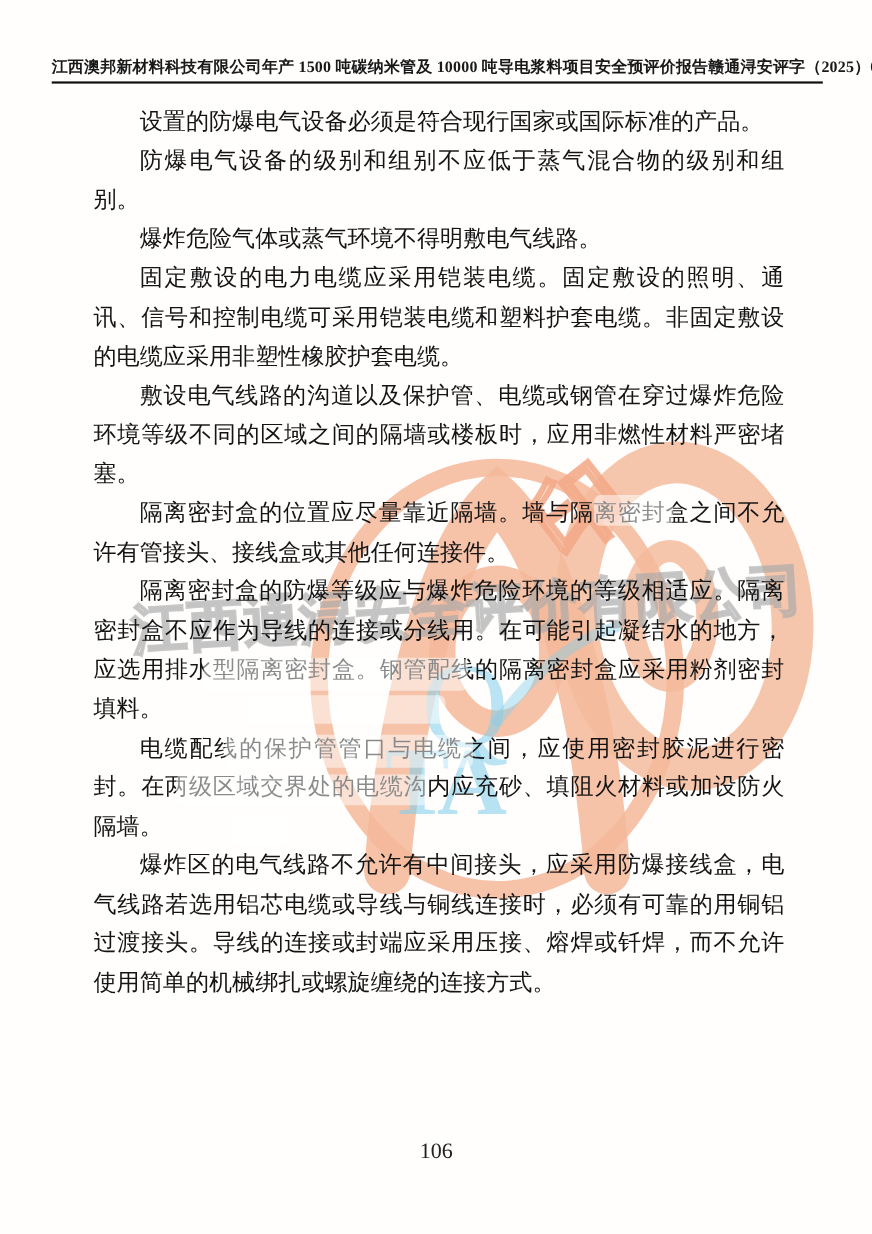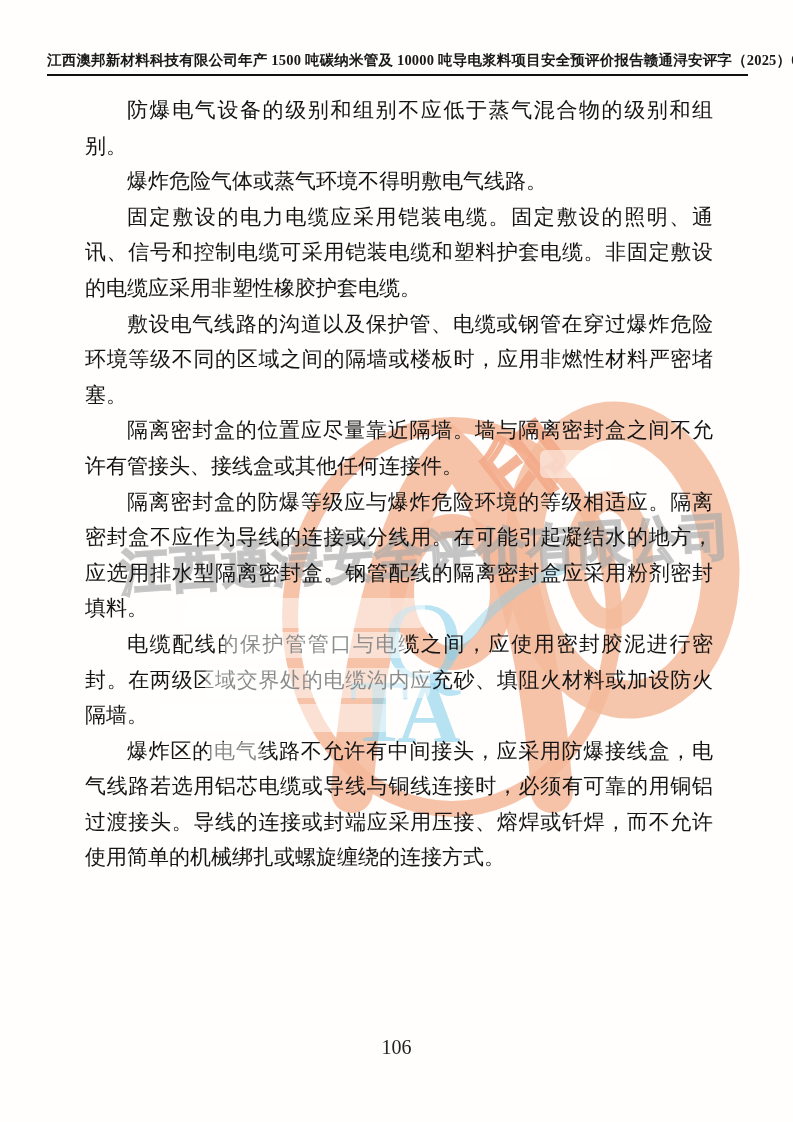--- a/index.html
+++ b/index.html
@@ -86,20 +86,21 @@
 
       <path d="M 452 656 Q 505 585 560 570" fill="none" stroke="rgba(135,208,236,0.45)" stroke-width="10" stroke-linecap="round"></path>
     </svg>
     <div class="wm-seal-char">印</div>
     <div class="wm-company">江西通浔安全评价有限公司</div>
     <div class="wm-q">Q</div>
     <div class="wm-ta">TA</div>
   </div>
 
   <div class="body-text">
+    <p>设置的防爆电气设备必须是符合现行国家或国际标准的产品。</p>
     <p>防爆电气设备的级别和组别不应低于蒸气混合物的级别和组别。</p>
     <p>爆炸危险气体或蒸气环境不得明敷电气线路。</p>
     <p>固定敷设的电力电缆应采用铠装电缆。固定敷设的照明、通讯、信号和控制电缆可采用铠装电缆和塑料护套电缆。非固定敷设的电缆应采用非塑性橡胶护套电缆。</p>
     <p>敷设电气线路的沟道以及保护管、电缆或钢管在穿过爆炸危险环境等级不同的区域之间的隔墙或楼板时，应用非燃性材料严密堵塞。</p>
     <p>隔离密封盒的位置应尽量靠近隔墙。墙与隔离密封盒之间不允许有管接头、接线盒或其他任何连接件。</p>
     <p>隔离密封盒的防爆等级应与爆炸危险环境的等级相适应。隔离密封盒不应作为导线的连接或分线用。在可能引起凝结水的地方，应选用排水型隔离密封盒。钢管配线的隔离密封盒应采用粉剂密封填料。</p>
     <p>电缆配线的保护管管口与电缆之间，应使用密封胶泥进行密封。在两级区域交界处的电缆沟内应充砂、填阻火材料或加设防火隔墙。</p>
     <p>爆炸区的电气线路不允许有中间接头，应采用防爆接线盒，电气线路若选用铝芯电缆或导线与铜线连接时，必须有可靠的用铜铝过渡接头。导线的连接或封端应采用压接、熔焊或钎焊，而不允许使用简单的机械绑扎或螺旋缠绕的连接方式。</p>
 
   </div>

